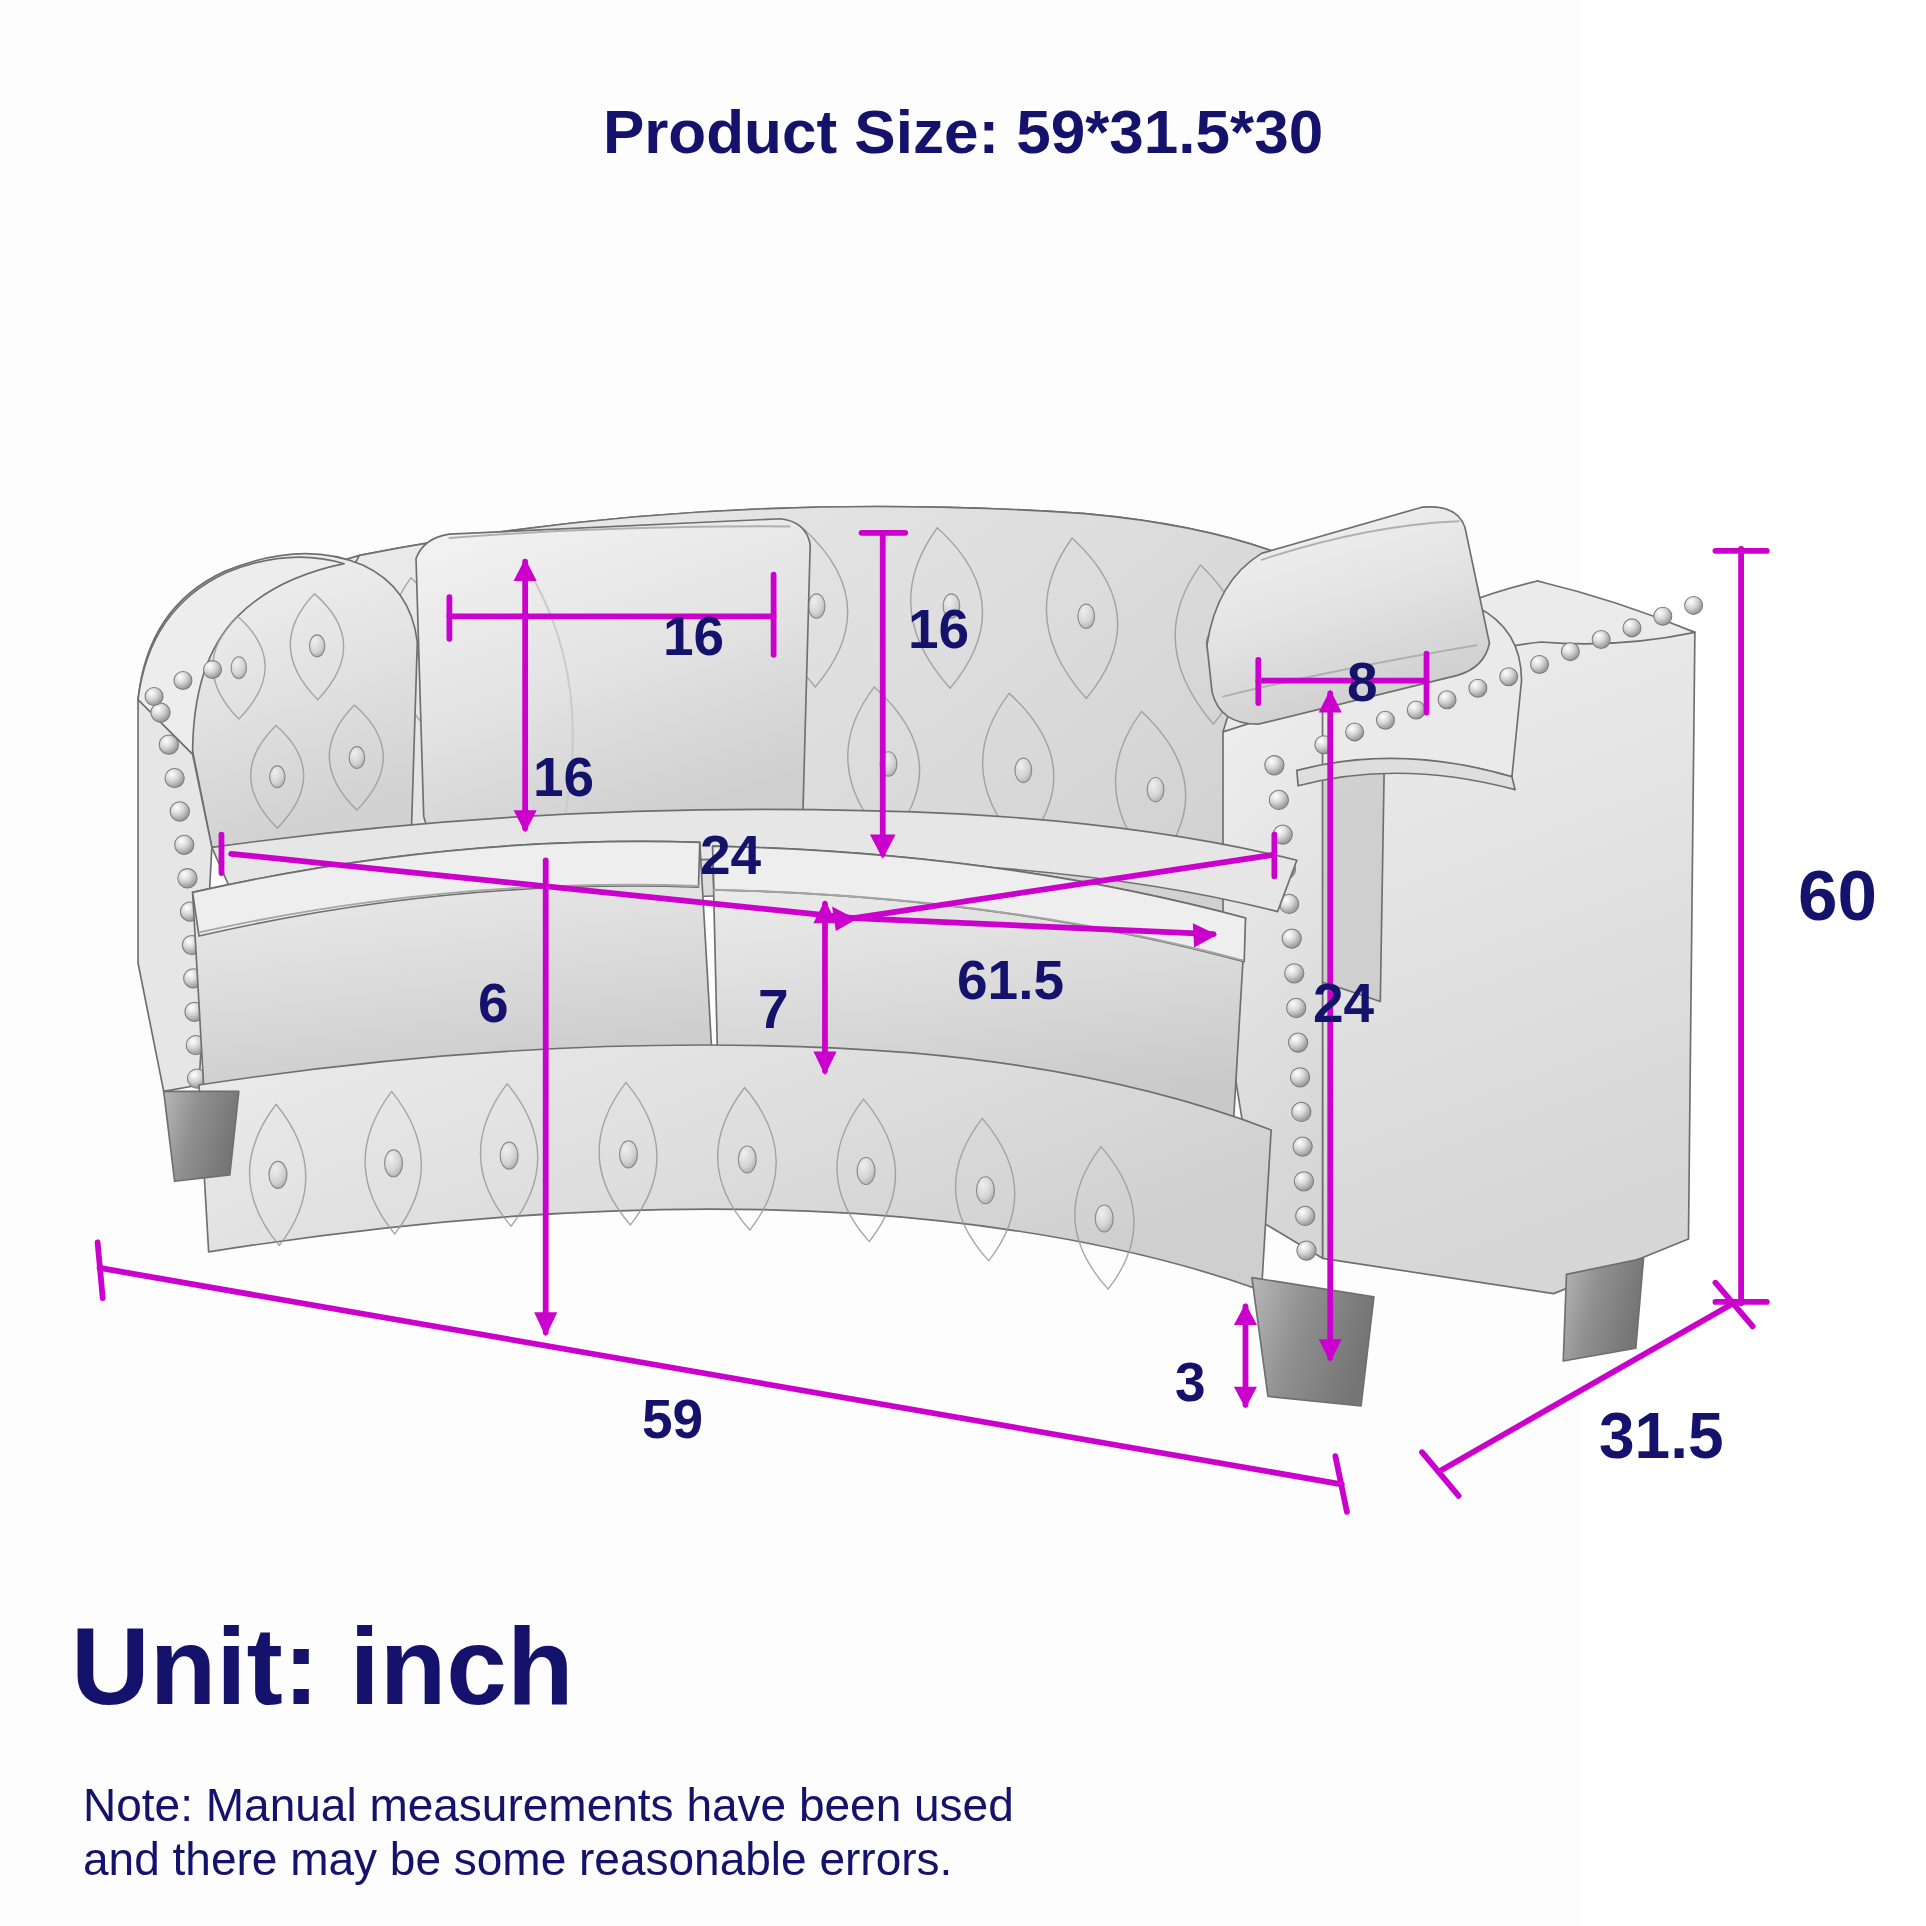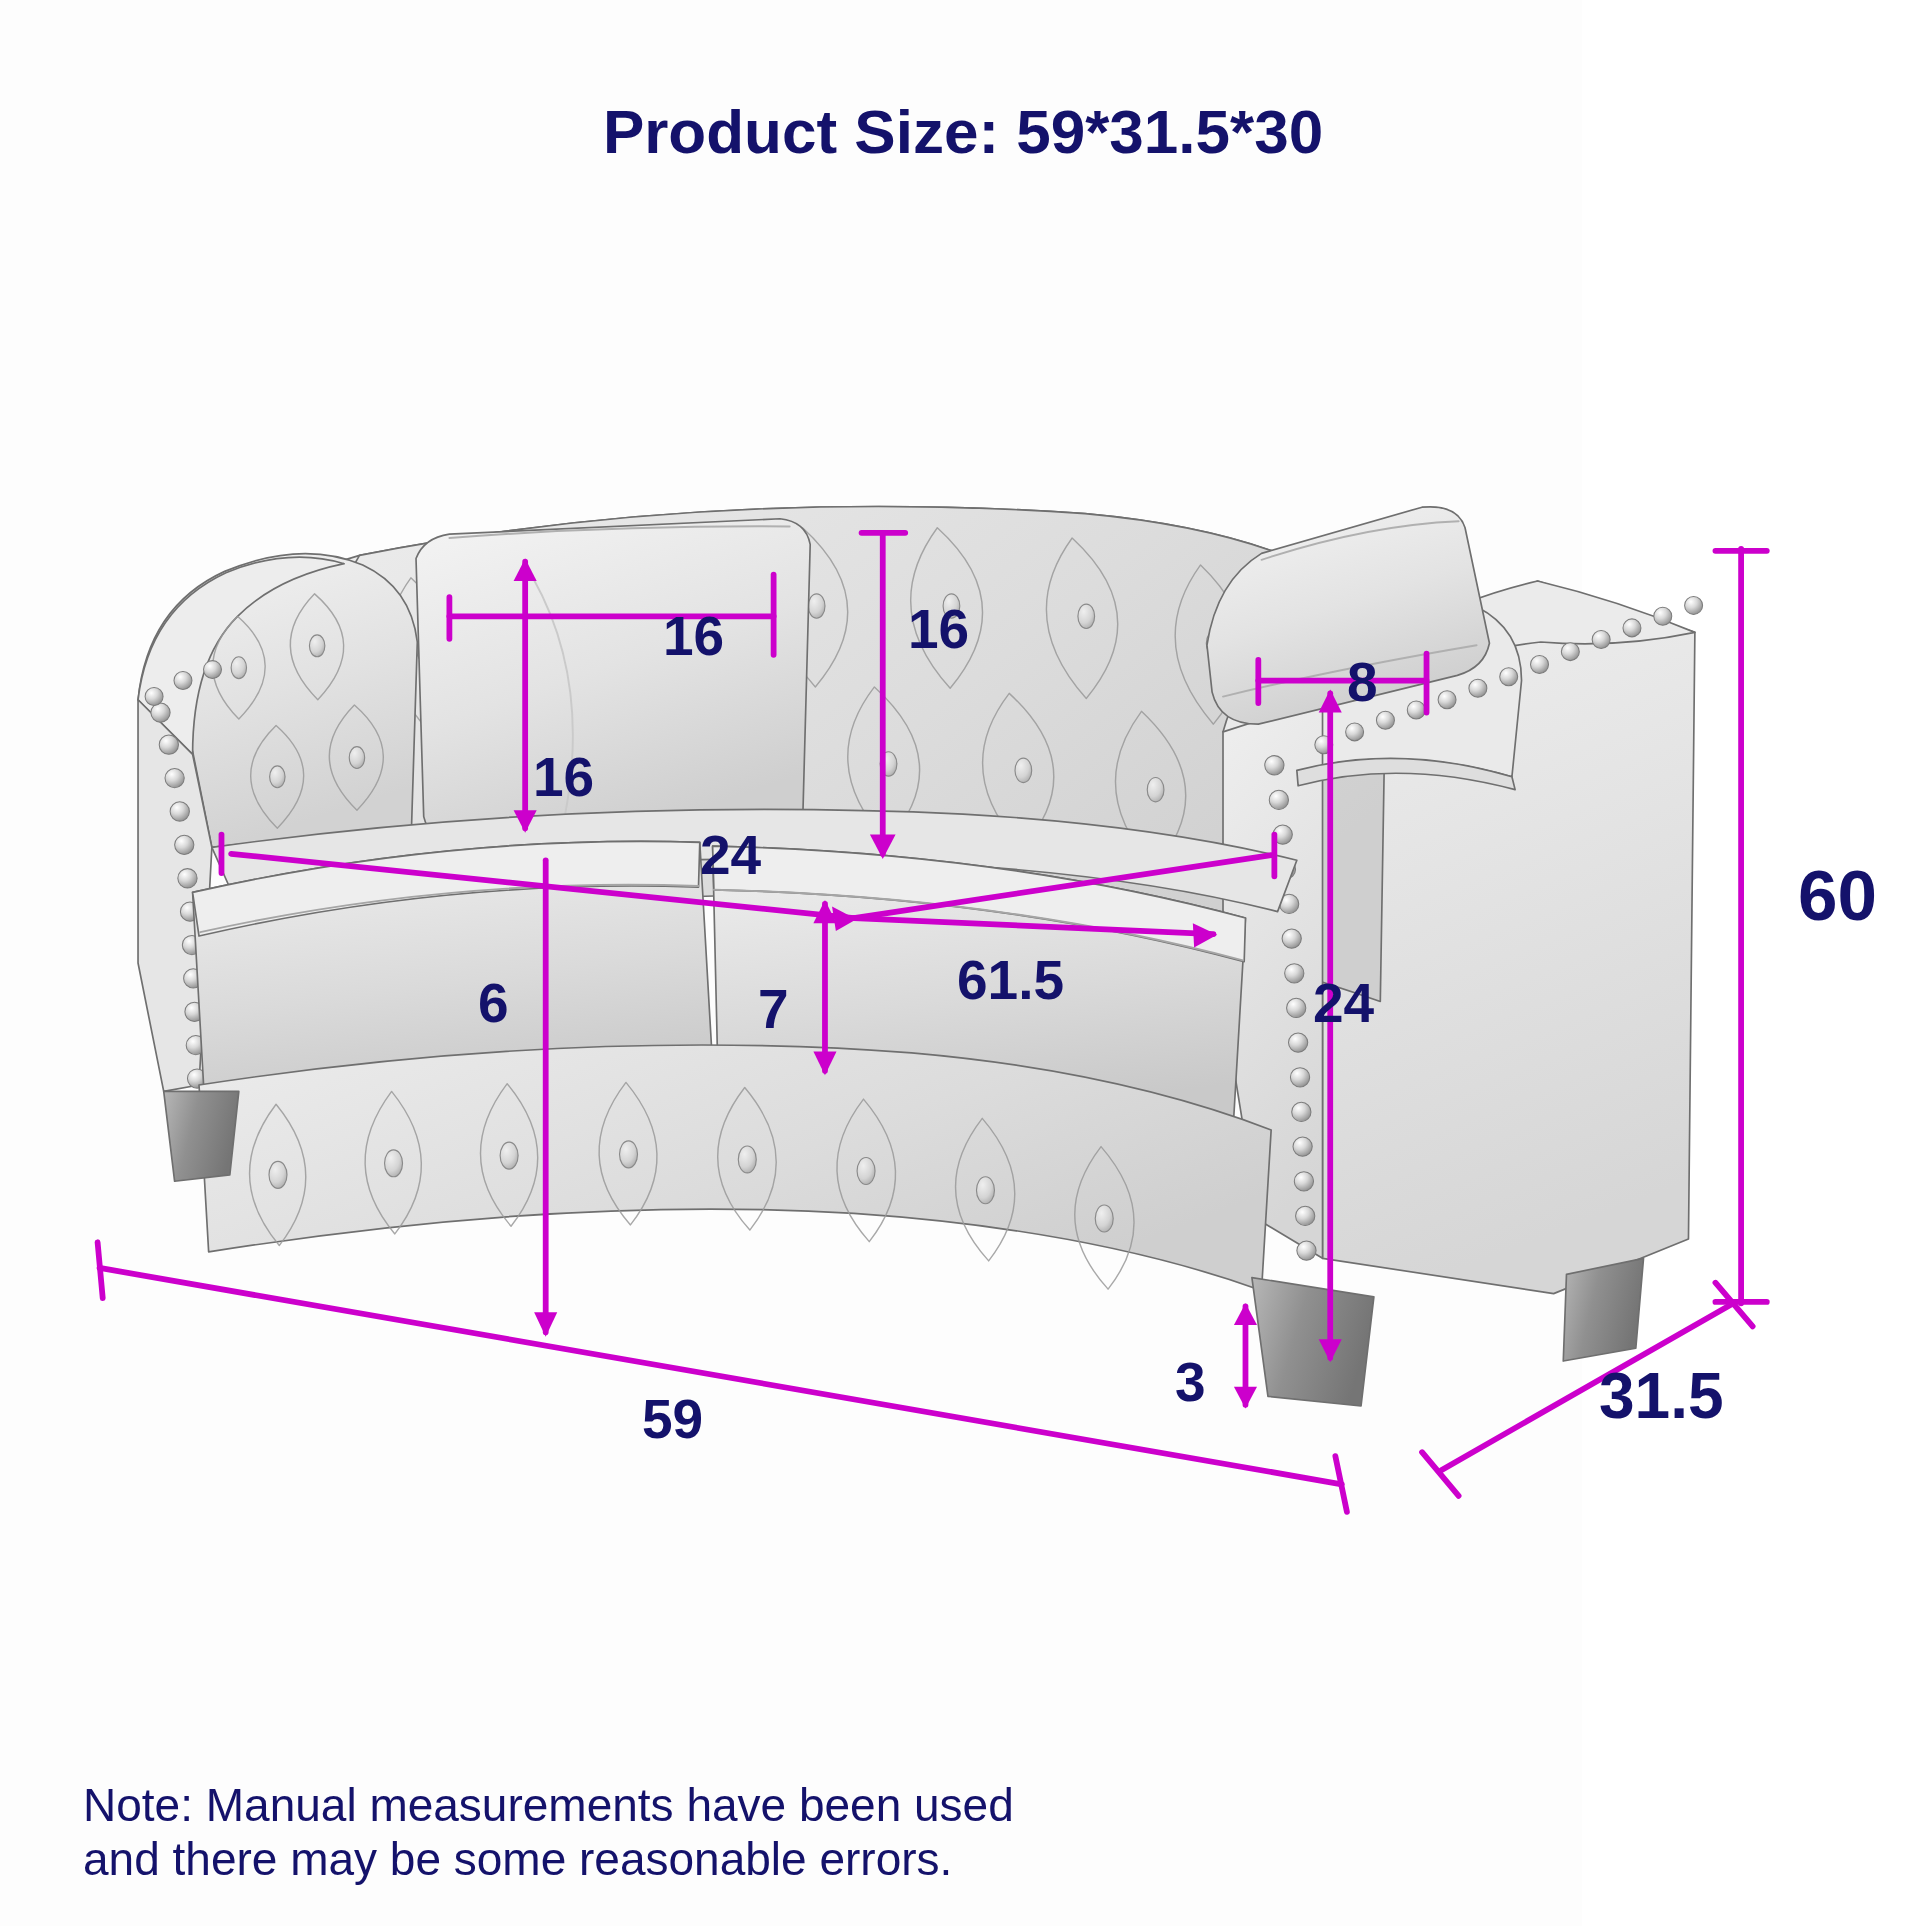--- a/index.html
+++ b/index.html
@@ -355,19 +355,20 @@
   <div class="dim" style="left:957px;top:953px;font-size:55px">61.5</div>
 
   <div class="dim" style="left:1313px;top:976px;font-size:55px">24</div>
 
   <div class="dim" style="left:1798px;top:860px;font-size:71px">60</div>
 
   <div class="dim" style="left:642px;top:1392px;font-size:55px">59</div>
 
   <div class="dim" style="left:1175px;top:1355px;font-size:55px">3</div>
 
-  <div class="dim" style="left:1599px;top:1364px;font-size:64px">31.5</div>
-
+  <div class="dim" style="left:1599px;top:1404px;font-size:64px">31.5</div>
+
+  <div class="unit">Unit: inch</div>
   <div class="note">Note: Manual measurements have been used
 and there may be some reasonable errors.</div>
 
 </div>
 
 
 </body></html>

